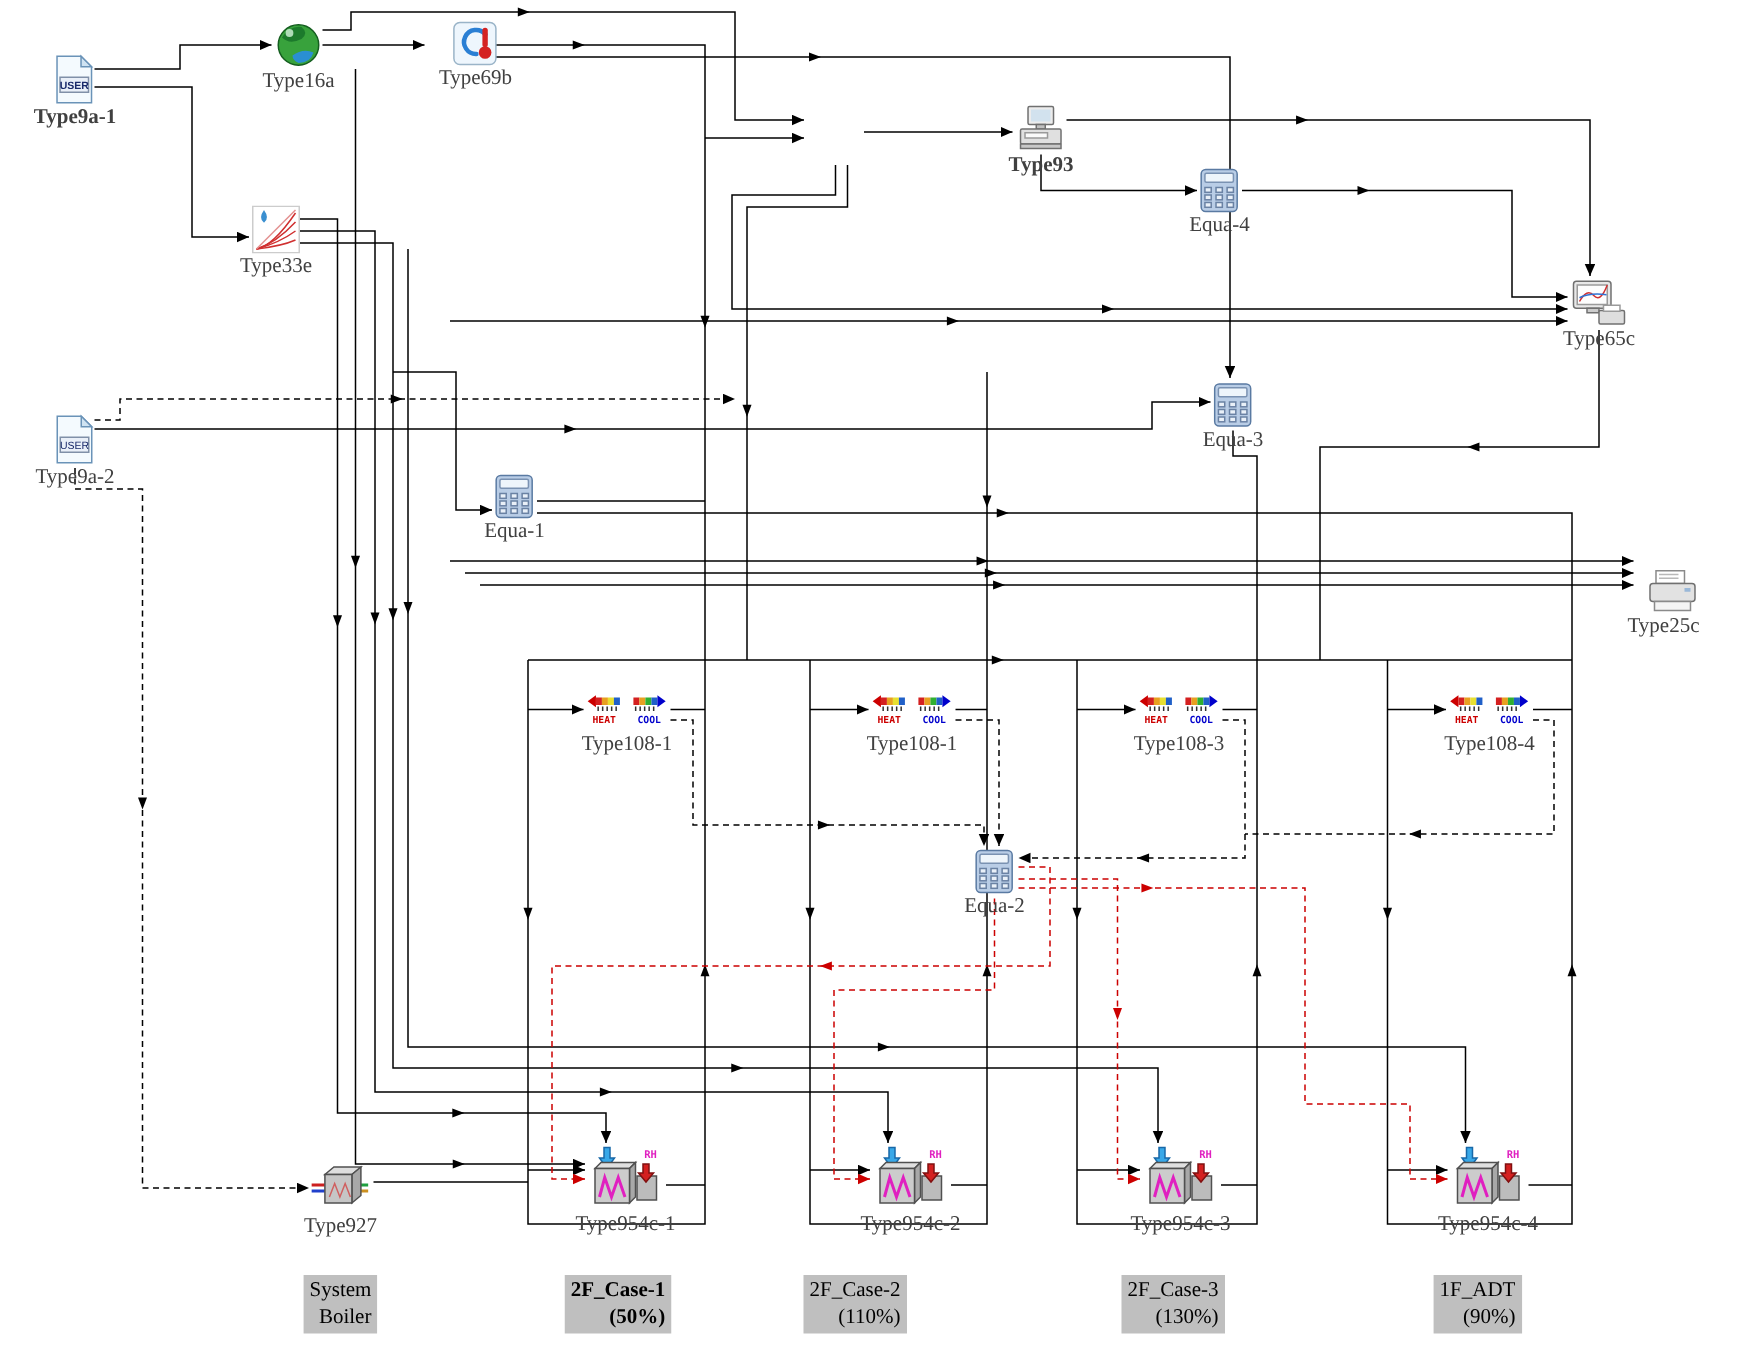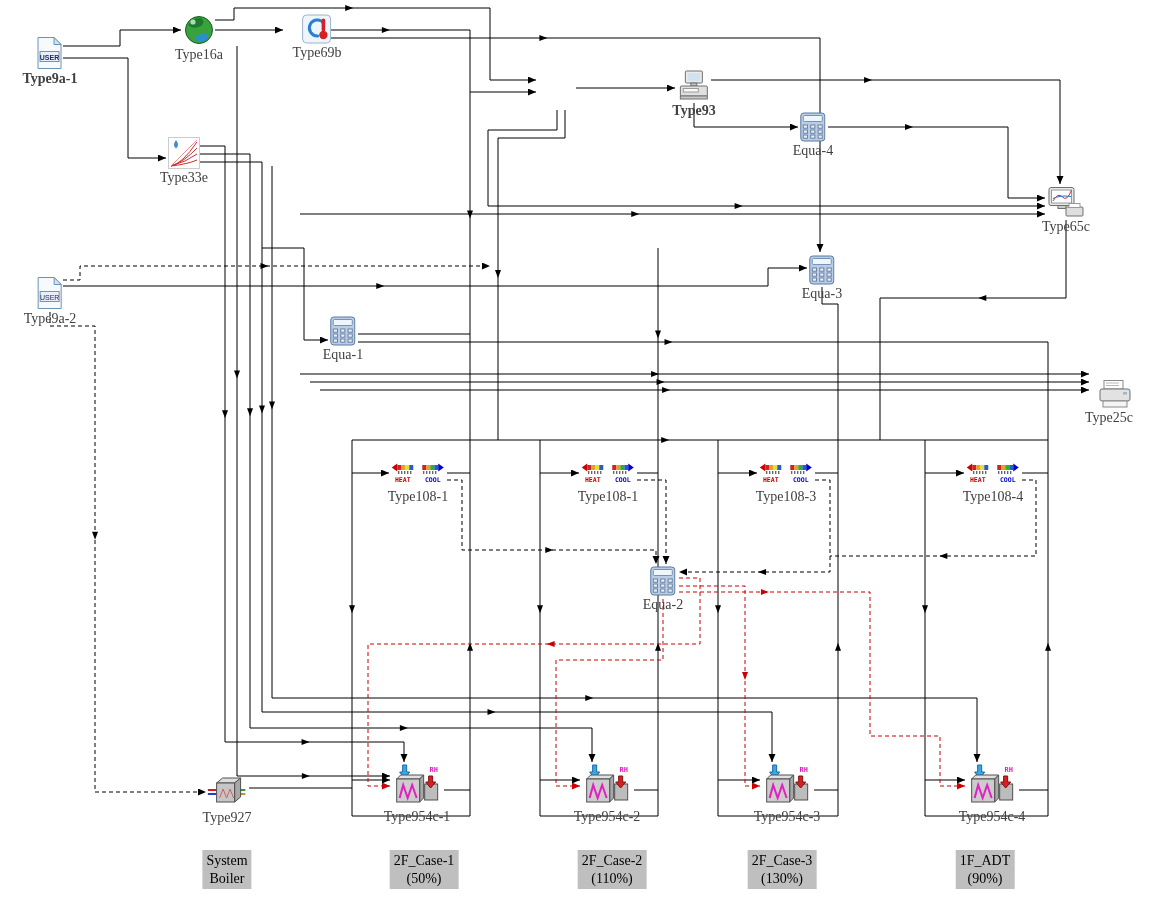--- a/index.html
+++ b/index.html
@@ -9,21 +9,21 @@
   .wire{fill:none;stroke:var(--wire,#000000);stroke-width:1;}
   .wire.dashed{stroke-dasharray:4 3;}
   .wire.red{stroke:var(--wire-red,#cc0000);stroke-dasharray:4 3;}
   #nodes-layer,#captions-layer{position:absolute;left:0;top:0;width:100%;height:100%;z-index:2;pointer-events:none;}
   .node{position:absolute;display:flex;flex-direction:column;align-items:center;
         transform:translateX(-50%);pointer-events:auto;}
   .node .icon{display:block;line-height:0;}
   .node .label{margin-top:2px;font-size:14px;color:#404040;white-space:nowrap;line-height:1.05;
                text-align:center;}
   .caption{position:absolute;transform:translateX(-50%);background:var(--caption-bg,#bfbfbf);
-           color:#000;text-align:center;font-size:14px;line-height:1.25;padding:2px 4px;
+           color:#000;text-align:right;font-size:14px;line-height:1.25;padding:2px 4px;
            pointer-events:auto;white-space:nowrap;}
 </style>
 </head>
 <body>
 
 <div class="canvas">
   <svg class="wires" width="1172" height="904" viewBox="0 0 1172 904">
     <defs>
       <marker id="arr-k" markerWidth="9" markerHeight="8" refX="8" refY="3.5" orient="auto" markerUnits="userSpaceOnUse">
         <path d="M0 0 L8 3.5 L0 7 Z" fill="#000000"></path>
@@ -452,25 +452,25 @@
 <polygon points="37,12 41,12 41,18 44,18 39,24 34,18 37,18" fill="#d42020" stroke="#801010"></polygon>
 </svg></span>
         <div class="label">Type954c-4</div>
       </div>
     </div>
   <div id="captions-layer">
       <div class="caption" style="left: 227px; top: 850px;">
         <div>System</div>
         <div>Boiler</div>
       </div>
-      <div class="caption" style="left: 424px; top: 850px;">
+      <div class="caption" style="left: 412px; top: 850px; font-weight: bold;">
         <div>2F_Case-1</div>
         <div>(50%)</div>
       </div>
-      <div class="caption" style="left: 612px; top: 850px;">
+      <div class="caption" style="left: 570px; top: 850px;">
         <div>2F_Case-2</div>
         <div>(110%)</div>
       </div>
       <div class="caption" style="left: 782px; top: 850px;">
         <div>2F_Case-3</div>
         <div>(130%)</div>
       </div>
       <div class="caption" style="left: 985px; top: 850px;">
         <div>1F_ADT</div>
         <div>(90%)</div>

